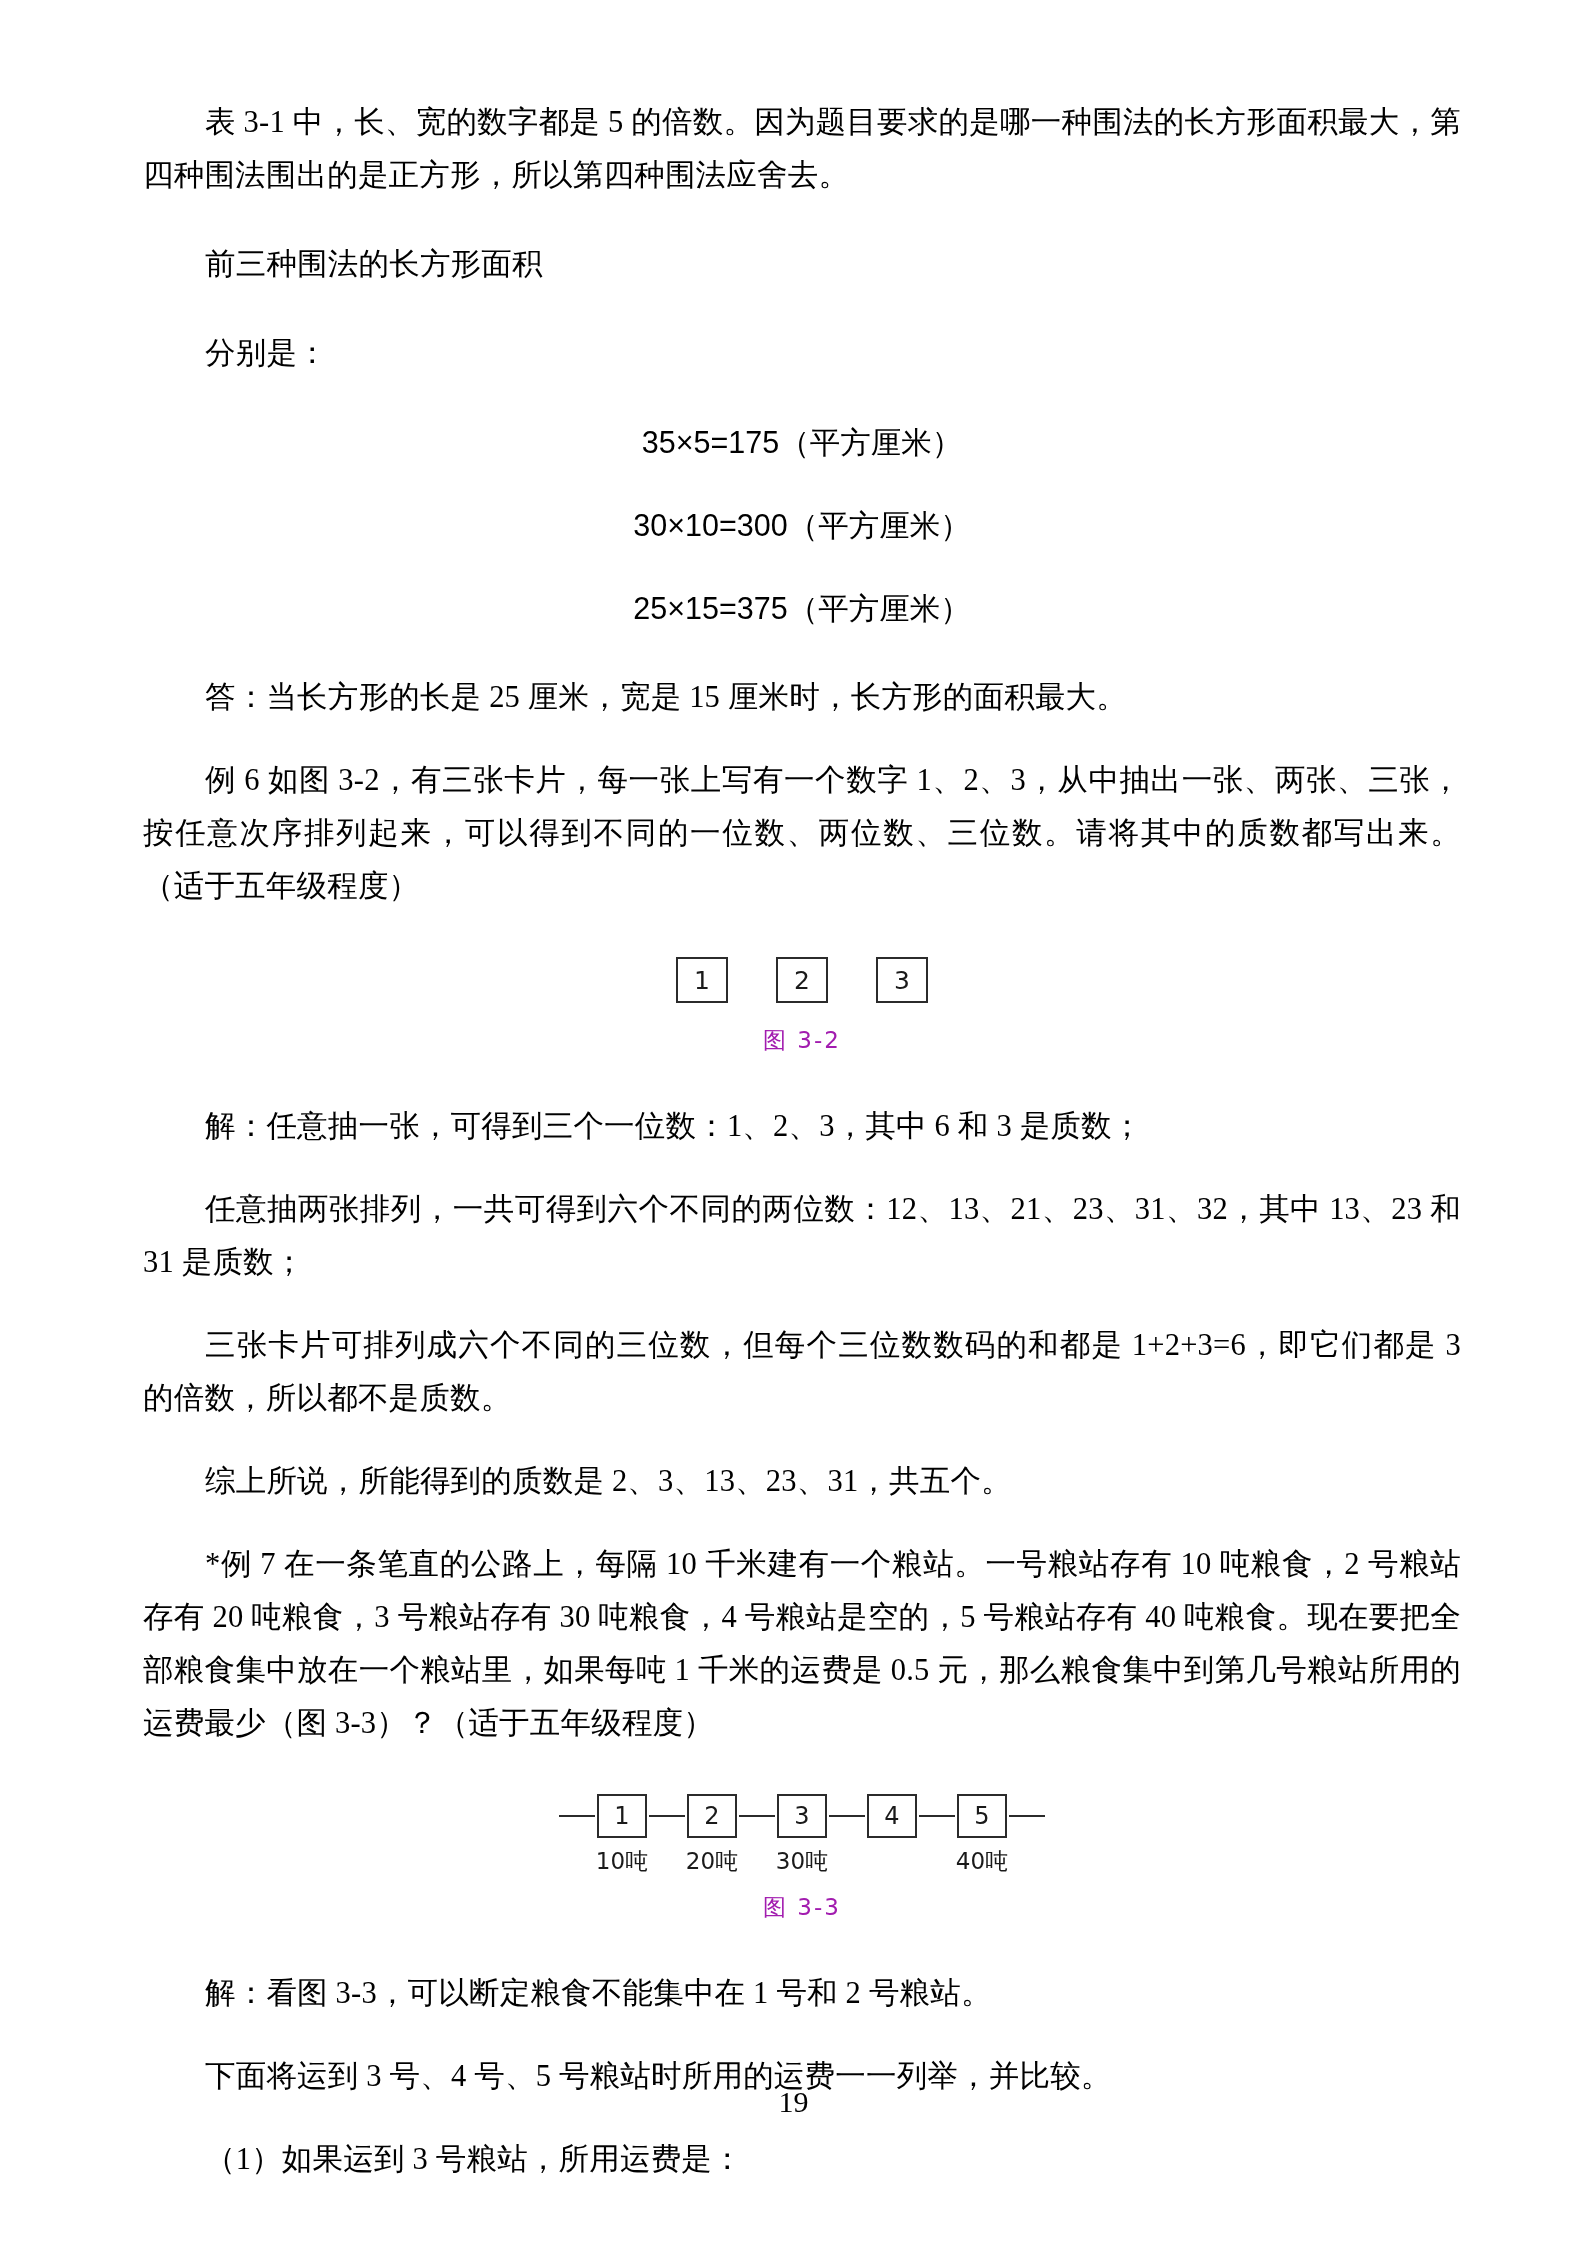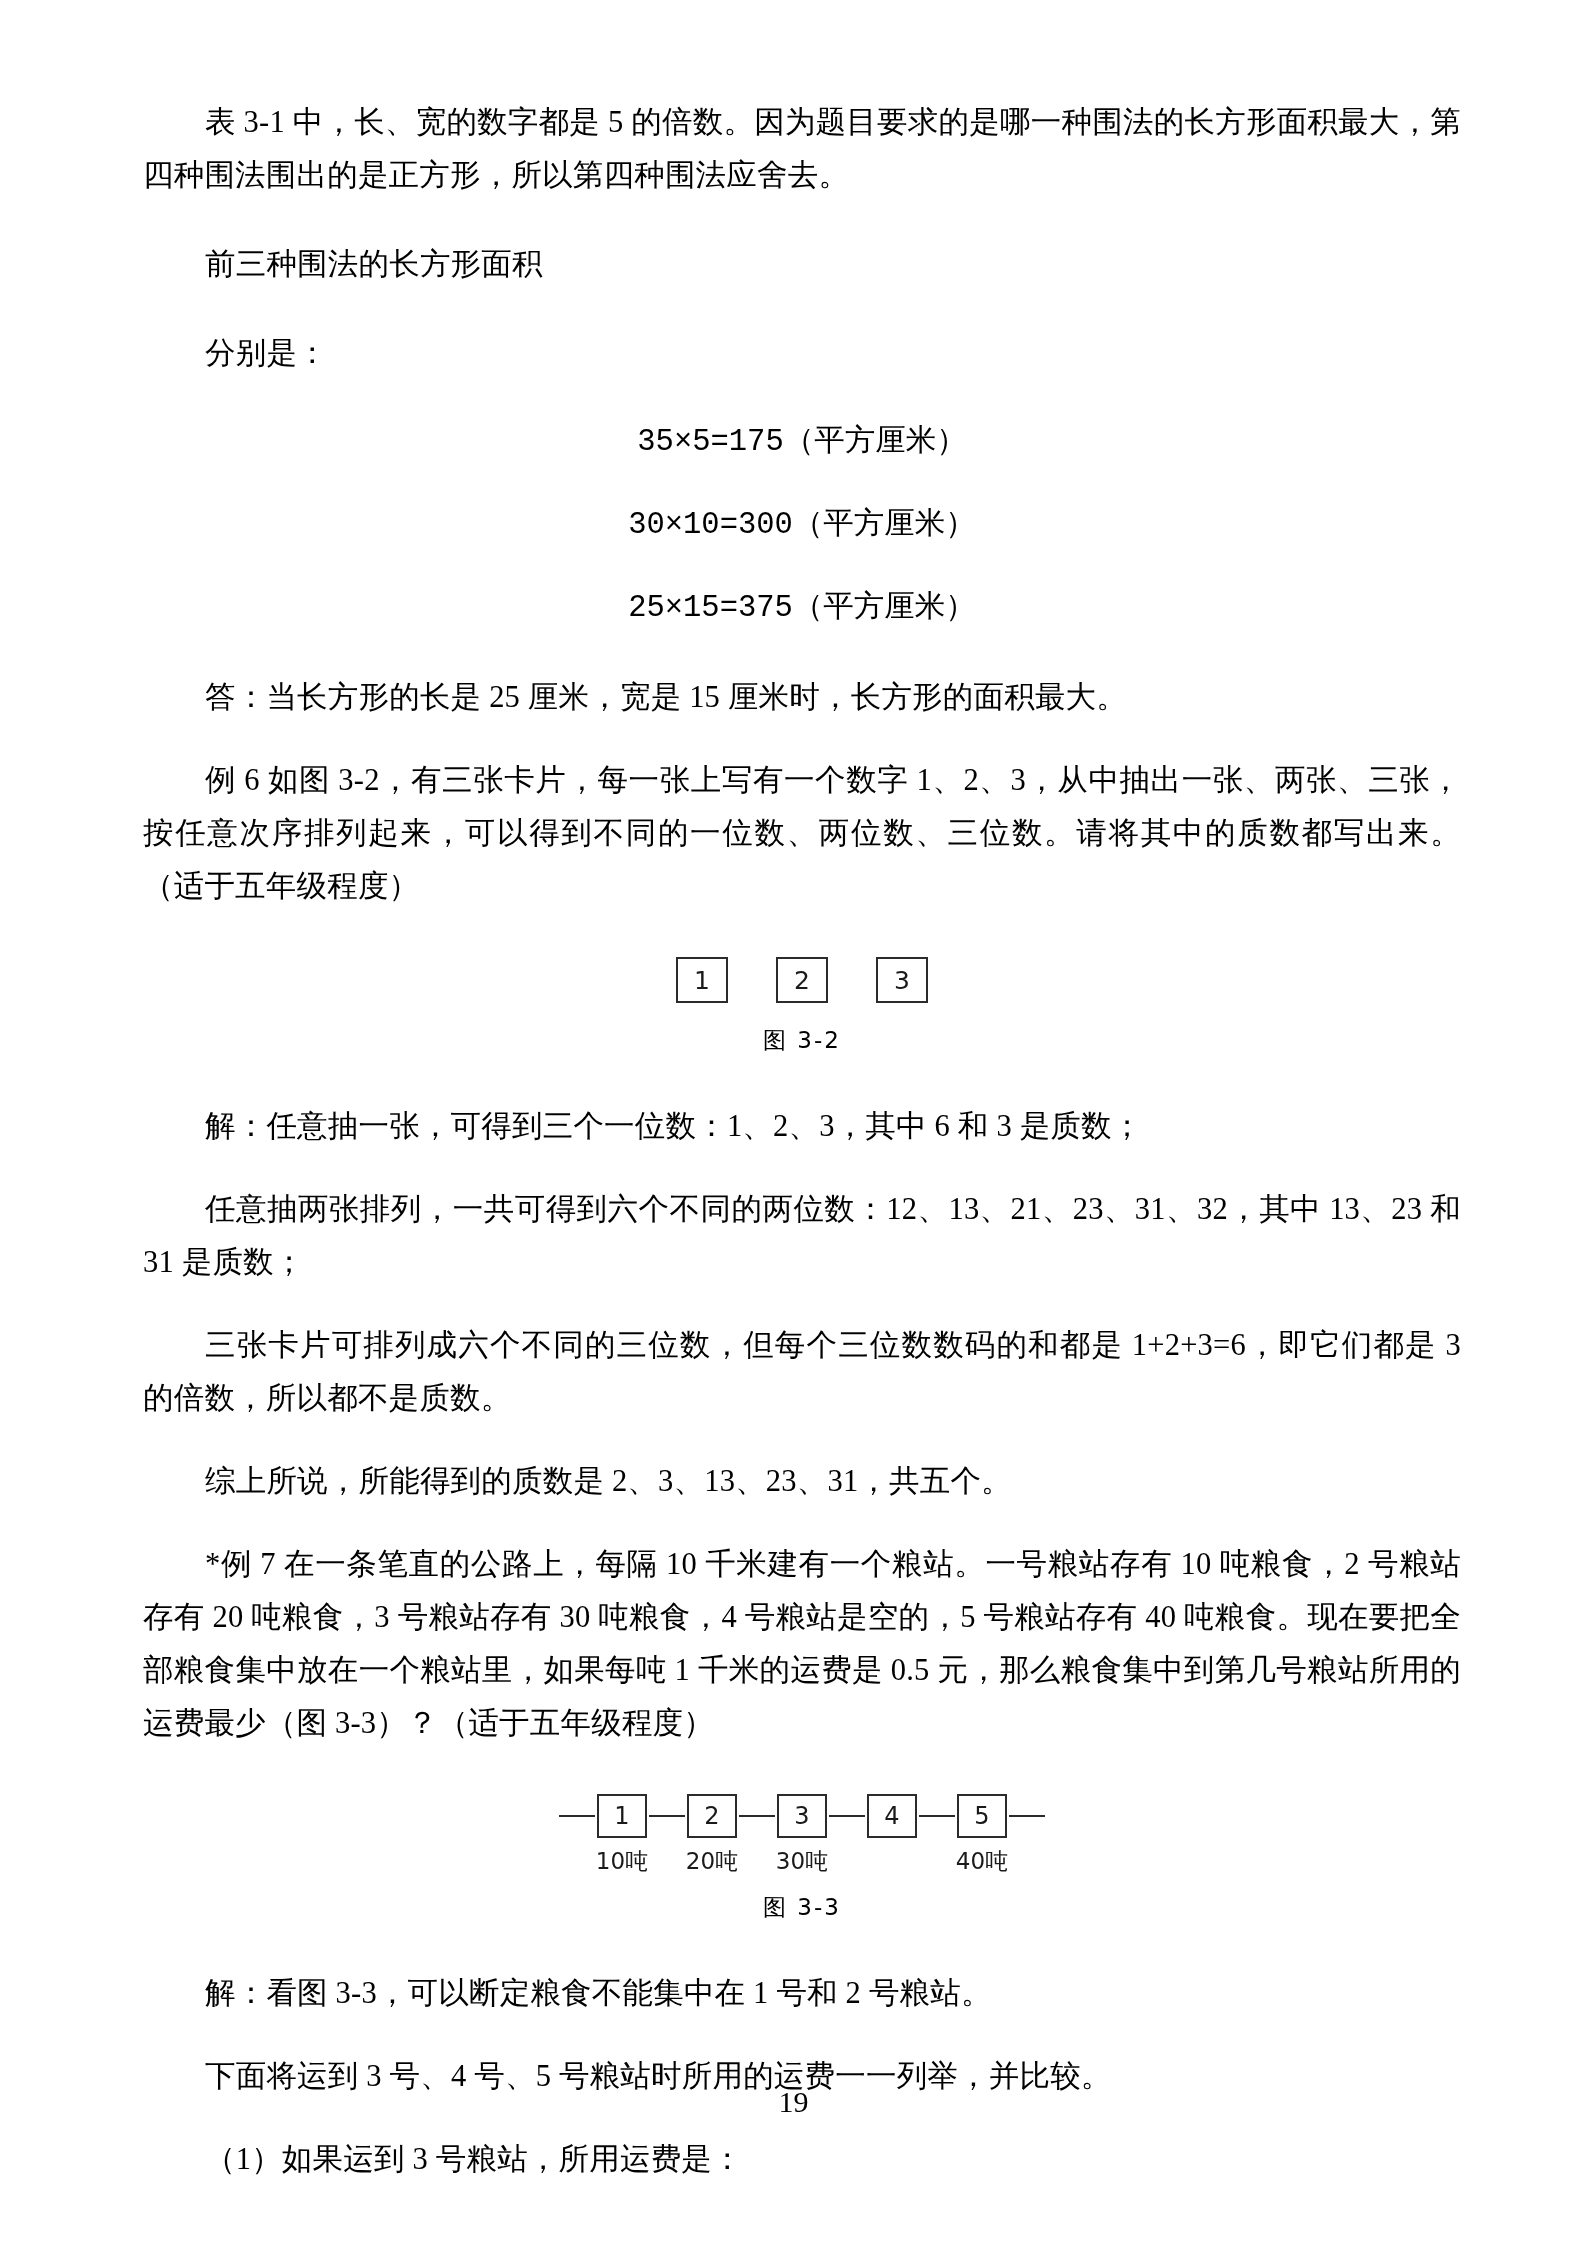--- a/index.html
+++ b/index.html
@@ -41,21 +41,21 @@
     text-indent: 62px;
   }
   .gap-sm { height: 30px; }
   .gap-md { height: 36px; }
   .gap-lg { height: 44px; }
   .formula {
     margin: 0;
     font-size: 30.5px;
     line-height: 53px;
     text-align: center;
-    font-family: Liberation Mono, monospace;
+    font-family: Liberation Sans, sans-serif;
   }
   
   .fig {
     margin: 0;
     text-align: center;
   }
   .cards-row {
     display: flex;
     justify-content: center;
     align-items: center;
@@ -71,21 +71,21 @@
     font-family: "DejaVu Sans", sans-serif;
     font-size: 25px;
     line-height: 1;
     color: #1a1a1a;
     background: #ffffff;
   }
   .fig-caption {
     font-family: "DejaVu Sans", sans-serif;
     font-size: 23px;
     letter-spacing: 2px;
-    color: #000000;
+    color: #a21caf;
     margin-top: 22px;
     text-align: center;
   }
   
   .stations-wrap {
     display: flex;
     justify-content: center;
   }
   .stations {
     display: flex;

